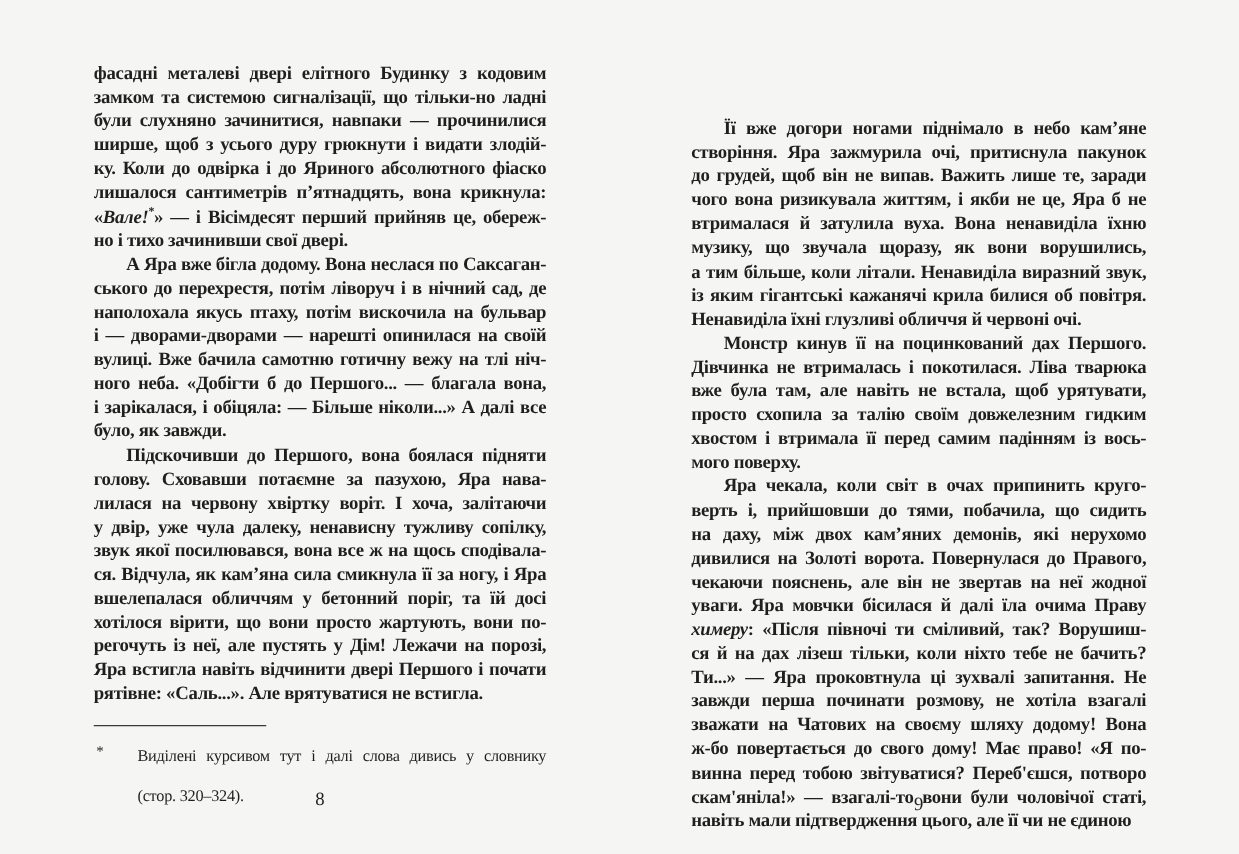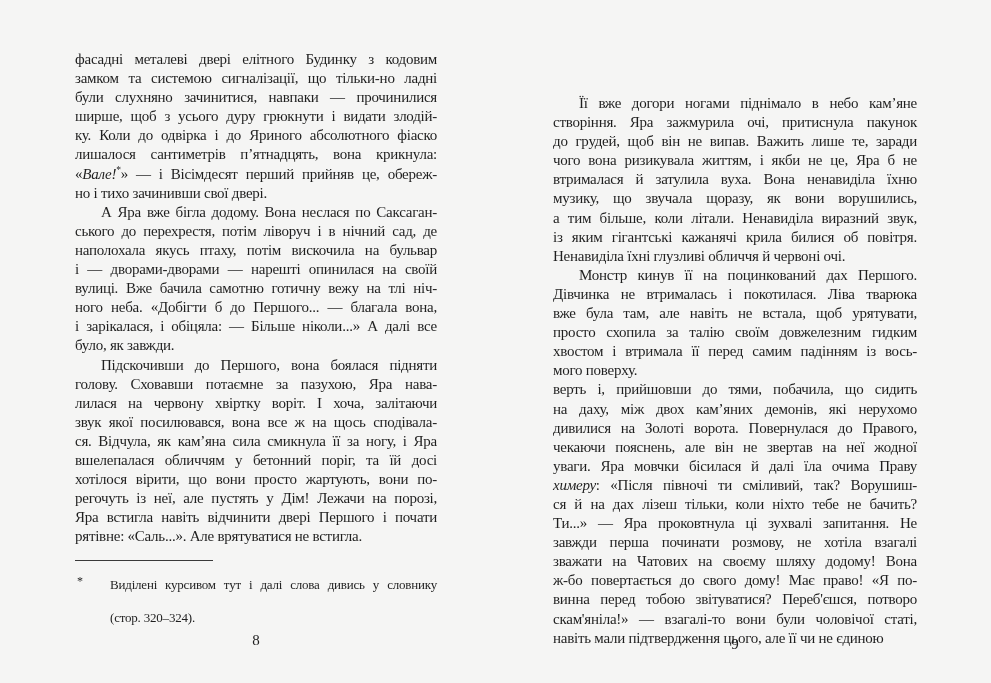--- a/index.html
+++ b/index.html
@@ -11,20 +11,21 @@
     position: relative;
     overflow: hidden;
   }
   .page { position:absolute; top:50px; font-size:15px; letter-spacing:-0.25px; }
   #page-left  { left:75px;  width:362px; }
   #page-right { left:553px; width:364px;margin-top:44px; }
   .line {
     line-height:19.1px;
     text-align:justify;
     text-align-last:justify;
+    font-weight:bold;
   }
   .line.last   { text-align:center; text-align-last:left; }
   .line.indent { text-indent:26px; }
   i { font-style:italic; }
   sup.fnref { font-size:9.5px; vertical-align:super; line-height:0; }
   .footnote-block { margin-top:14px; }
   .fn-rule { width:138px; border-top:1.5px solid #3a3a3a; margin-bottom:8px; }
   .fn-body { position:relative; padding-left:35px; font-size:13px; letter-spacing:-0.2px; }
   .fn-marker { position:absolute; left:2px; top:-3px; font-size:12px; }
   .fn-line { line-height:16.8px; text-align:justify; text-align-last:justify;margin-top:16px; }
@@ -55,20 +56,21 @@
         <div class="line">і — дворами-дворами — нарешті опинилася на своїй</div>
         <div class="line">вулиці. Вже бачила самотню готичну вежу на тлі ніч-</div>
         <div class="line">ного неба. «Добігти б до Першого... — благала вона,</div>
         <div class="line">і зарікалася, і обіцяла: — Більше ніколи...» А далі все</div>
         <div class="line last">було, як завжди.</div>
       </div>
       <div>
         <div class="line indent">Підскочивши до Першого, вона боялася підняти</div>
         <div class="line">голову. Сховавши потаємне за пазухою, Яра нава-</div>
         <div class="line">лилася на червону хвіртку воріт. І хоча, залітаючи</div>
+        <div class="line">у двір, уже чула далеку, ненависну тужливу сопілку,</div>
         <div class="line">звук якої посилювався, вона все ж на щось сподівала-</div>
         <div class="line">ся. Відчула, як кам’яна сила смикнула її за ногу, і Яра</div>
         <div class="line">вшелепалася обличчям у бетонний поріг, та їй досі</div>
         <div class="line">хотілося вірити, що вони просто жартують, вони по-</div>
         <div class="line">регочуть із неї, але пустять у Дім! Лежачи на порозі,</div>
         <div class="line">Яра встигла навіть відчинити двері Першого і почати</div>
         <div class="line last">рятівне: «Саль...». Але врятуватися не встигла.</div>
       </div>
     </div>
   <div class="footnote-block">
@@ -98,20 +100,21 @@
       </div>
       <div>
         <div class="line indent">Монстр кинув її на поцинкований дах Першого.</div>
         <div class="line">Дівчинка не втрималась і покотилася. Ліва тварюка</div>
         <div class="line">вже була там, але навіть не встала, щоб урятувати,</div>
         <div class="line">просто схопила за талію своїм довжелезним гидким</div>
         <div class="line">хвостом і втримала її перед самим падінням із вось-</div>
         <div class="line last">мого поверху.</div>
       </div>
       <div>
+        <div class="line indent">Яра чекала, коли світ в очах припинить круго-</div>
         <div class="line">верть і, прийшовши до тями, побачила, що сидить</div>
         <div class="line">на даху, між двох кам’яних демонів, які нерухомо</div>
         <div class="line">дивилися на Золоті ворота. Повернулася до Правого,</div>
         <div class="line">чекаючи пояснень, але він не звертав на неї жодної</div>
         <div class="line">уваги. Яра мовчки бісилася й далі їла очима Праву</div>
         <div class="line"><i>химеру</i>: «Після півночі ти сміливий, так? Ворушиш-</div>
         <div class="line">ся й на дах лізеш тільки, коли ніхто тебе не бачить?</div>
         <div class="line">Ти...» — Яра проковтнула ці зухвалі запитання. Не</div>
         <div class="line">завжди перша починати розмову, не хотіла взагалі</div>
         <div class="line">зважати на Чатових на своєму шляху додому! Вона</div>

